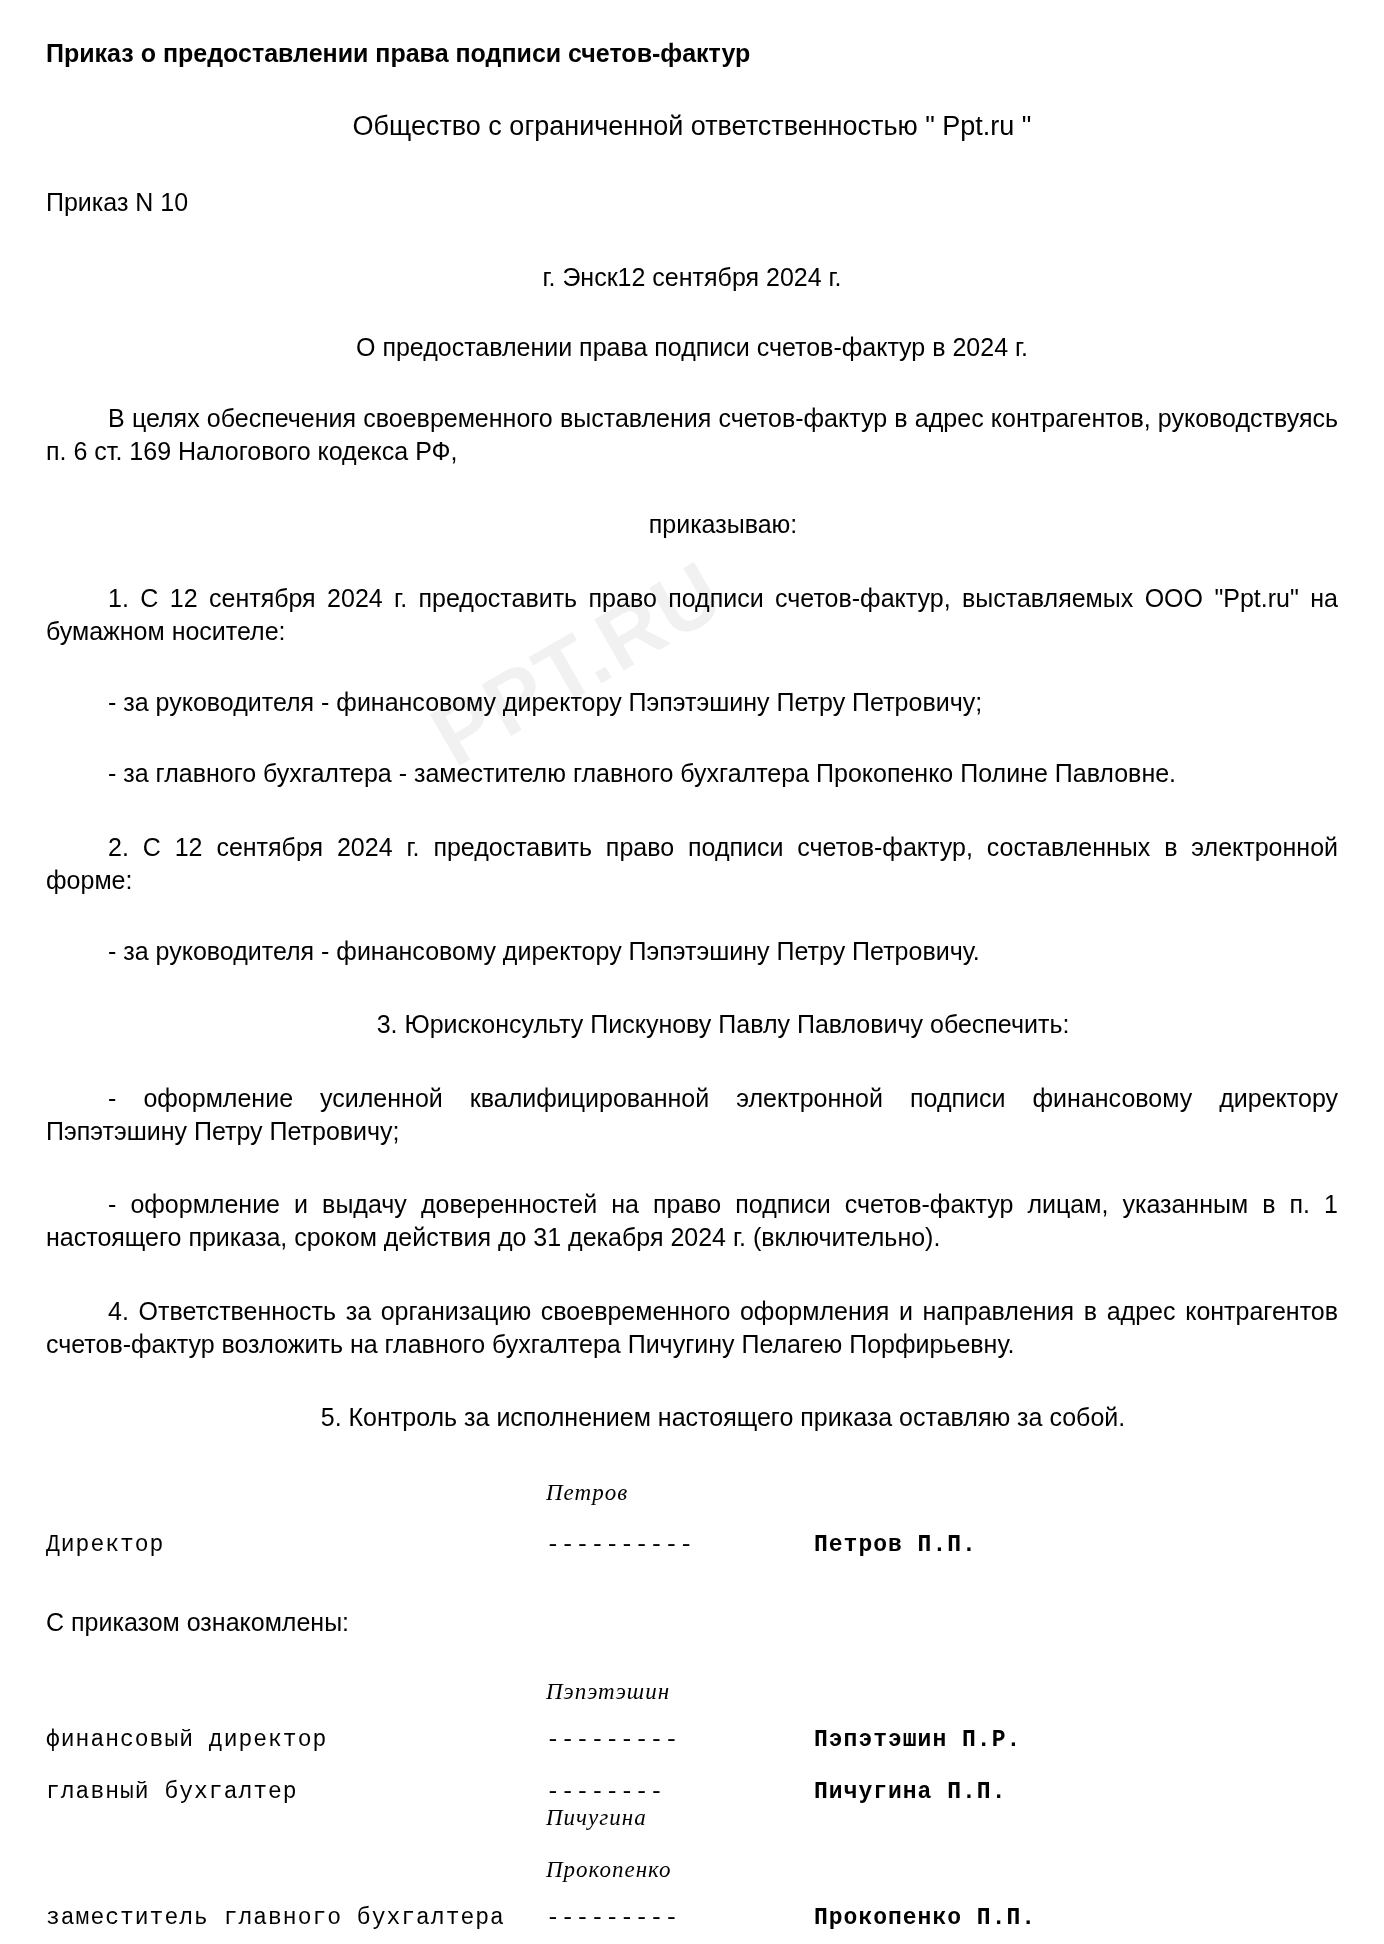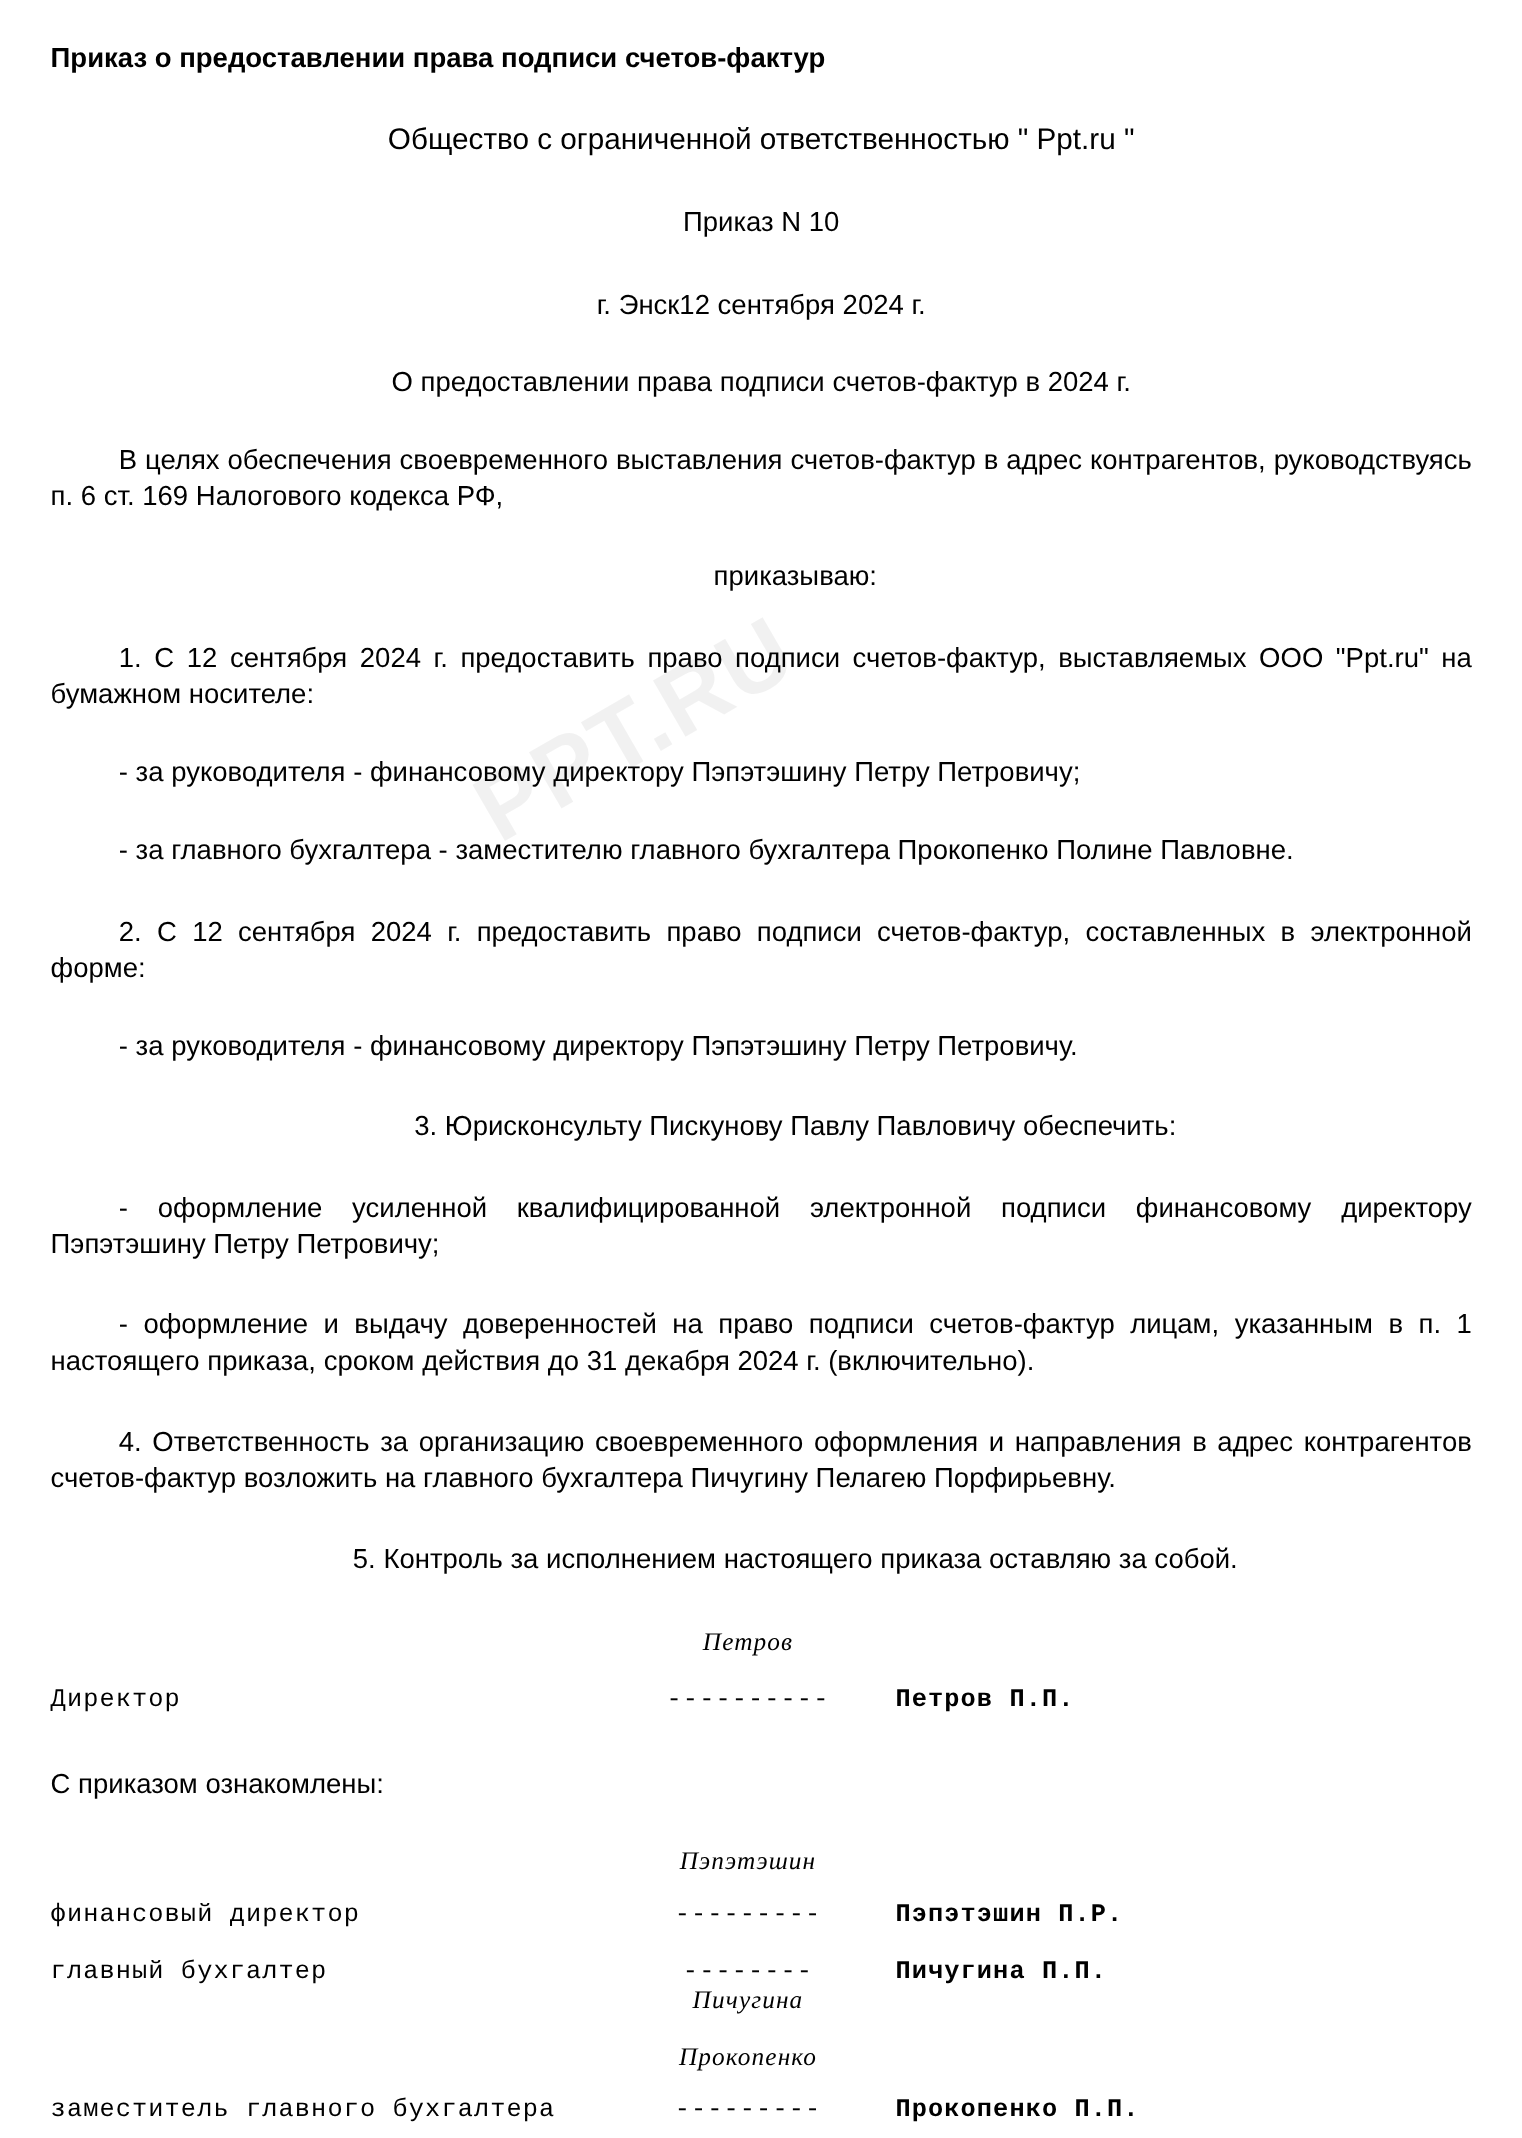--- a/index.html
+++ b/index.html
@@ -59,21 +59,20 @@
     margin: 0 0 6px 0;
   }
   .org-name {
     text-align: center;
     font-size: 27px;
     font-weight: normal;
     line-height: 1.3;
     margin: 40px 0 0 0;
   }
   .order-number {
-    text-align: center;
     font-size: 25px;
     line-height: 1.3;
     margin: 42px 0 0 0;
   }
 
   
   .city-date {
     display: flex;
     justify-content: center;
     align-items: baseline;
@@ -119,21 +118,21 @@
     margin-left: 0;
   }
   .sig-row {
     display: flex;
     align-items: baseline;
     font-size: 23px;
     letter-spacing: 1px;
     white-space: pre;
   }
   .sig-row .col-post   { width: 500px; flex: 0 0 500px; }
-  .sig-row .col-line   { width: 268px; flex: 0 0 268px; text-align: center; }
+  .sig-row .col-line   { width: 268px; flex: 0 0 268px; }
   .sig-row .col-name   { flex: 1 1 auto; font-weight: bold; }
 
   .ack-header {
     font-family: "Liberation Sans", sans-serif;
     font-size: 25px;
     margin: 50px 0 0 0;
   }
 
   .ack-list { margin-top: 42px; }
   .ack-item { margin-top: 26px; }

